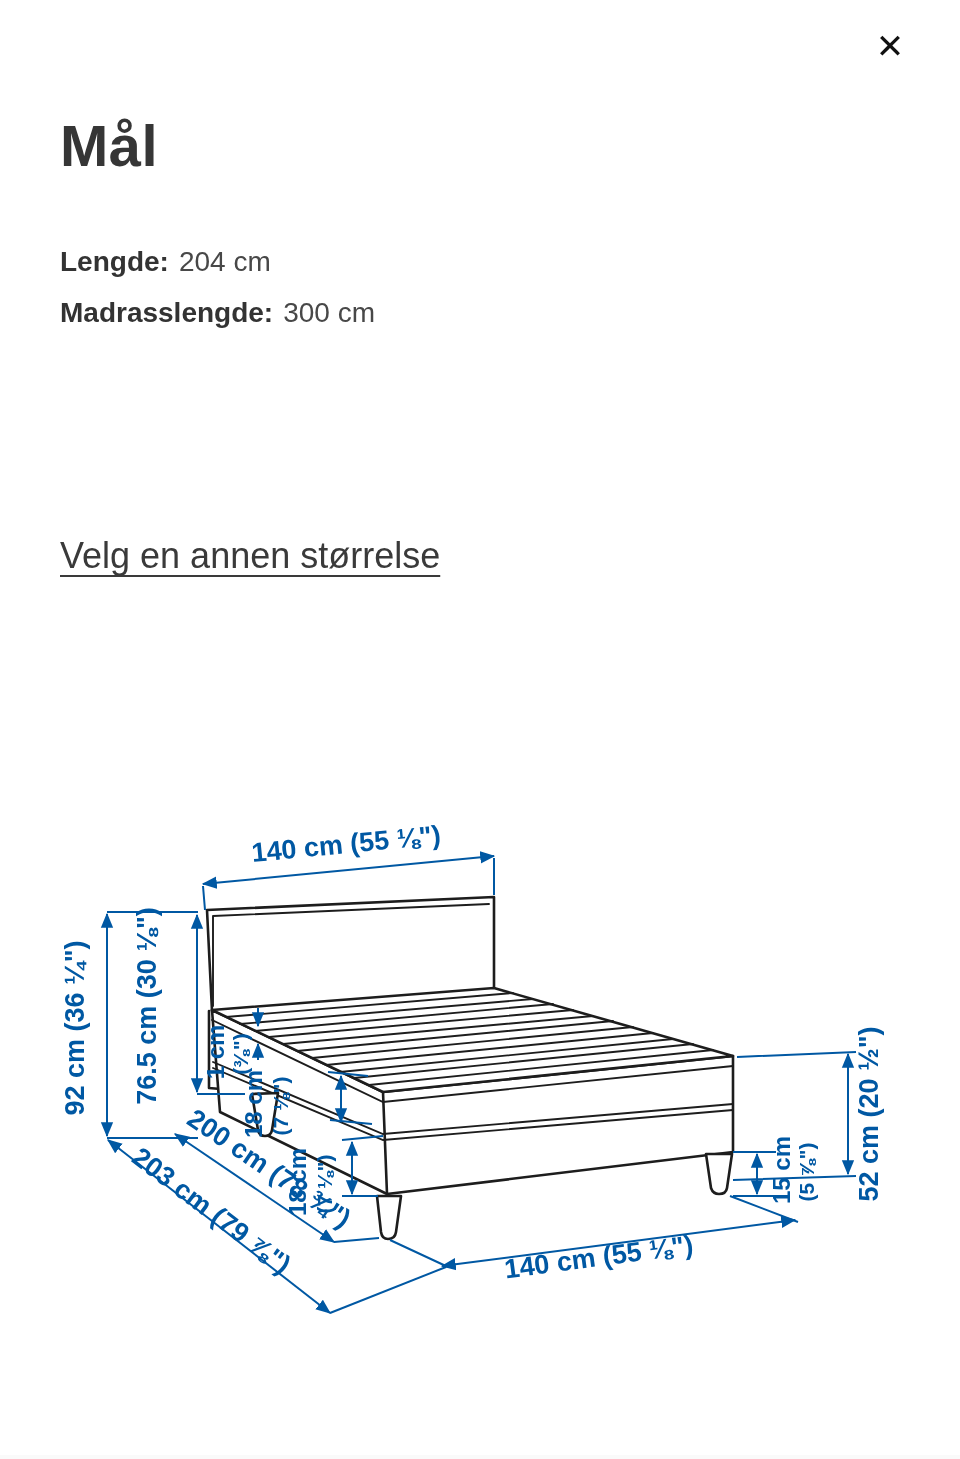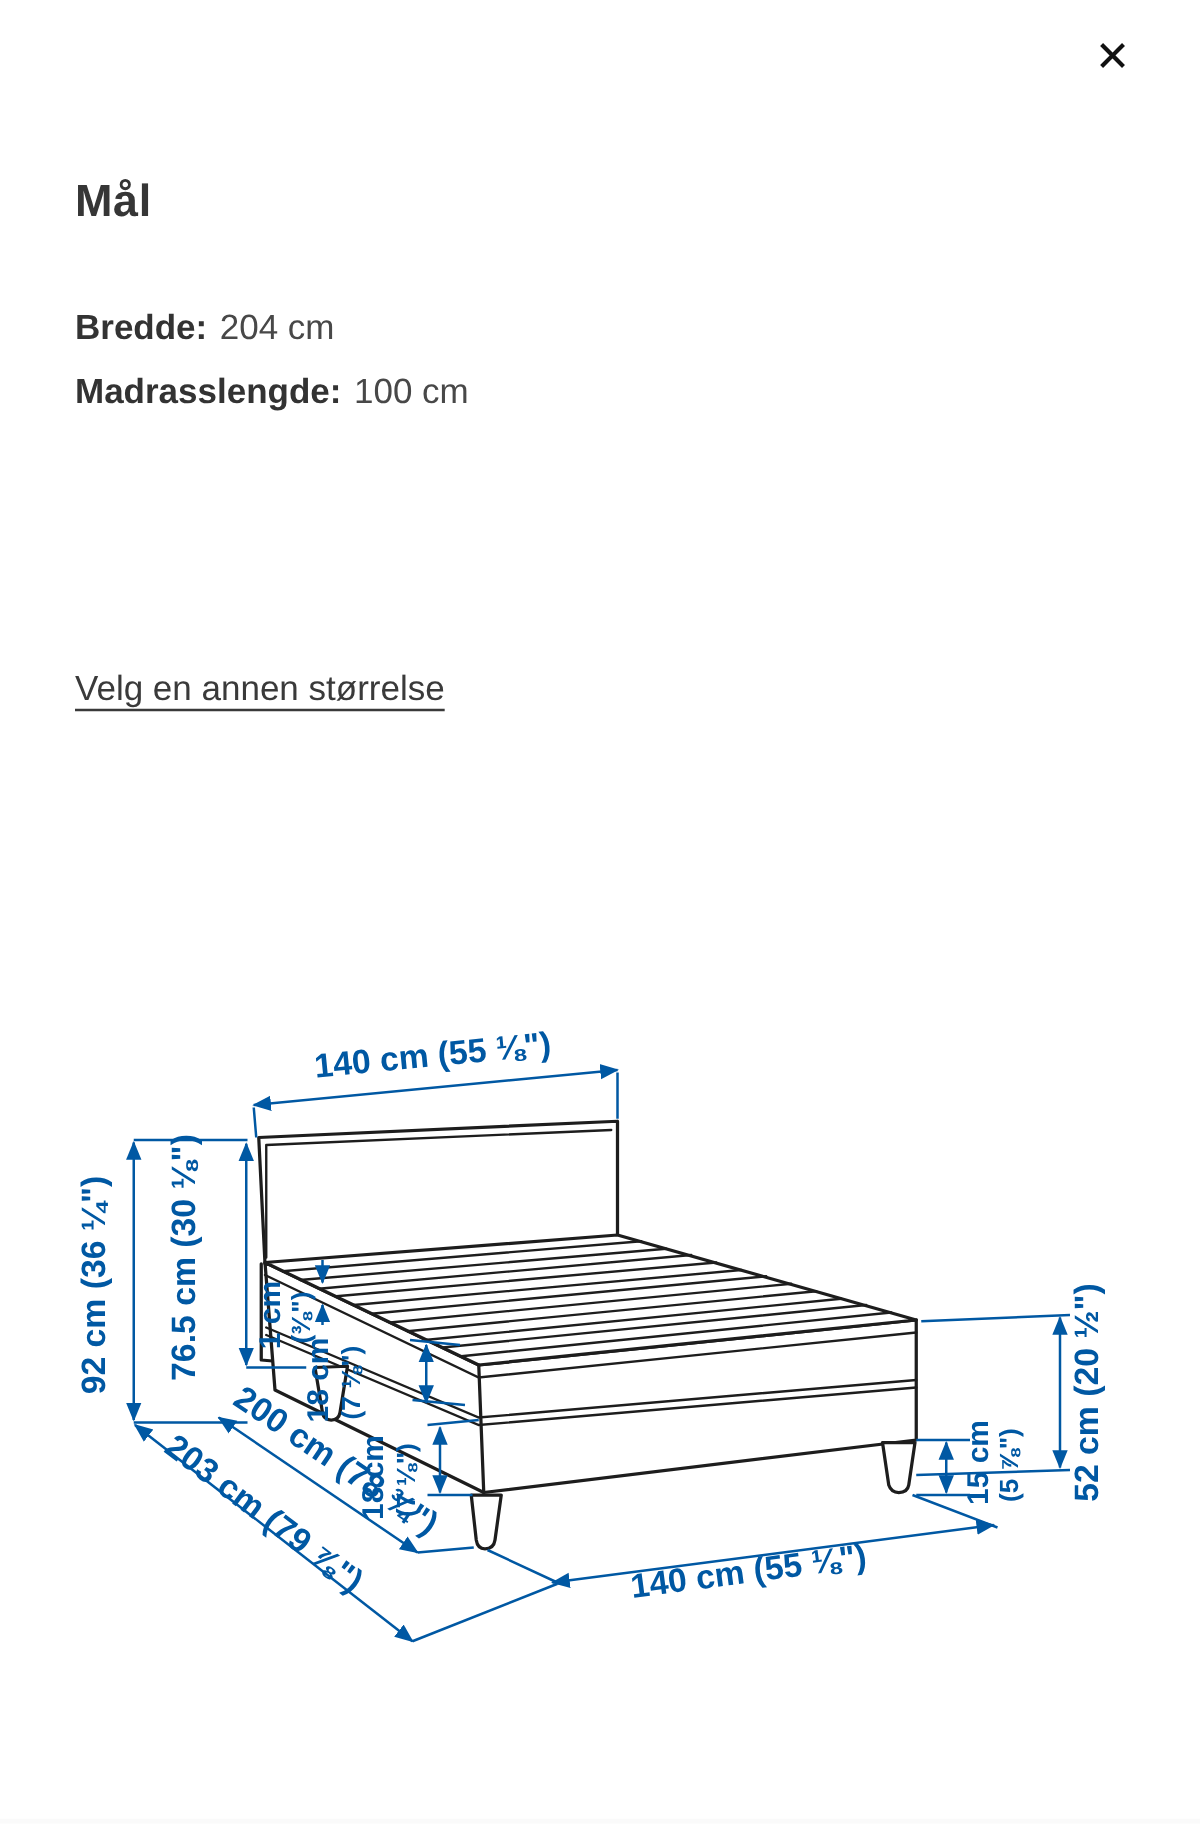--- a/index.html
+++ b/index.html
@@ -4,29 +4,29 @@
 <style>
   * { margin: 0; padding: 0; box-sizing: border-box; }
   html,body { width: 960px; height: 1459px; background: #ffffff; overflow: hidden;
     font-family: "Liberation Sans", "DejaVu Sans", sans-serif; }
   .modal { position: relative; width: 960px; height: 1459px; background:#fff; }
 
   .close-btn { position:absolute; top:24px; left:868px; width:44px; height:44px;
     background:none; border:none; cursor:pointer; font-size:34px; font-weight:700;
     color:#111; line-height:44px; text-align:center; font-family:"DejaVu Sans",sans-serif; }
 
-  .title { position:absolute; top:140px; left:60px; font-size:36px; font-weight:700;
+  .title { position:absolute; top:112px; left:60px; font-size:58px; font-weight:700;
     color:#363636; letter-spacing:0.5px; }
 
   .dim-list { position:absolute; top:236px; left:60px; font-size:28px; color:#404040; }
   .dim-row { height:51px; line-height:51px; white-space:nowrap; }
   .dim-row .lbl { font-weight:700; color:#333; margin-right:10px; }
   .dim-row .val { font-weight:400; color:#484848; }
 
-  .size-link { position:absolute; top:535px; left:60px; font-size:28px; color:#3a3a3a;
+  .size-link { position:absolute; top:535px; left:60px; font-size:36px; color:#3a3a3a;
     text-decoration:underline; text-underline-offset:7px; text-decoration-thickness:2px;
     cursor:pointer; }
 
   .diagram { position:absolute; top:820px; left:0; width:960px; height:500px; }
 
   .bed-stroke { stroke:#1d1d1d; stroke-width:2.6; fill:none; stroke-linejoin:round; stroke-linecap:round; }
   .bed-fill   { stroke:#1d1d1d; stroke-width:2.6; fill:#ffffff; stroke-linejoin:round; }
   .bed-thin   { stroke:#1d1d1d; stroke-width:1.9; fill:none; stroke-linecap:round; }
   .dline { stroke:#0058a3; stroke-width:2; fill:none; }
   .dtext { fill:#0058a3; font-weight:700; font-family:"Liberation Sans","DejaVu Sans",sans-serif; }
@@ -40,24 +40,24 @@
 <div class="modal">
 
   <button class="close-btn">
     <span>✕</span>
   </button>
 
   <h1 class="title">Mål</h1>
 
   <div class="dim-list">
     <div class="dim-row">
-      <span class="lbl">Bredde:</span><span class="val">204 cm</span>
+      <span class="lbl">Lengde:</span><span class="val">204 cm</span>
     </div>
     <div class="dim-row">
-      <span class="lbl">Madrasslengde:</span><span class="val">100 cm</span>
+      <span class="lbl">Madrasslengde:</span><span class="val">300 cm</span>
     </div>
   </div>
 
   <a class="size-link">Velg en annen størrelse</a>
 
   <svg class="diagram" viewBox="0 820 960 500">
     <defs>
       <marker id="arr" viewBox="0 0 10 10" refX="9.2" refY="5" markerWidth="7.5" markerHeight="7.5" orient="auto-start-reverse">
         <path d="M0,0.9 L10,5 L0,9.1 z" fill="#0058a3"></path>
       </marker>

